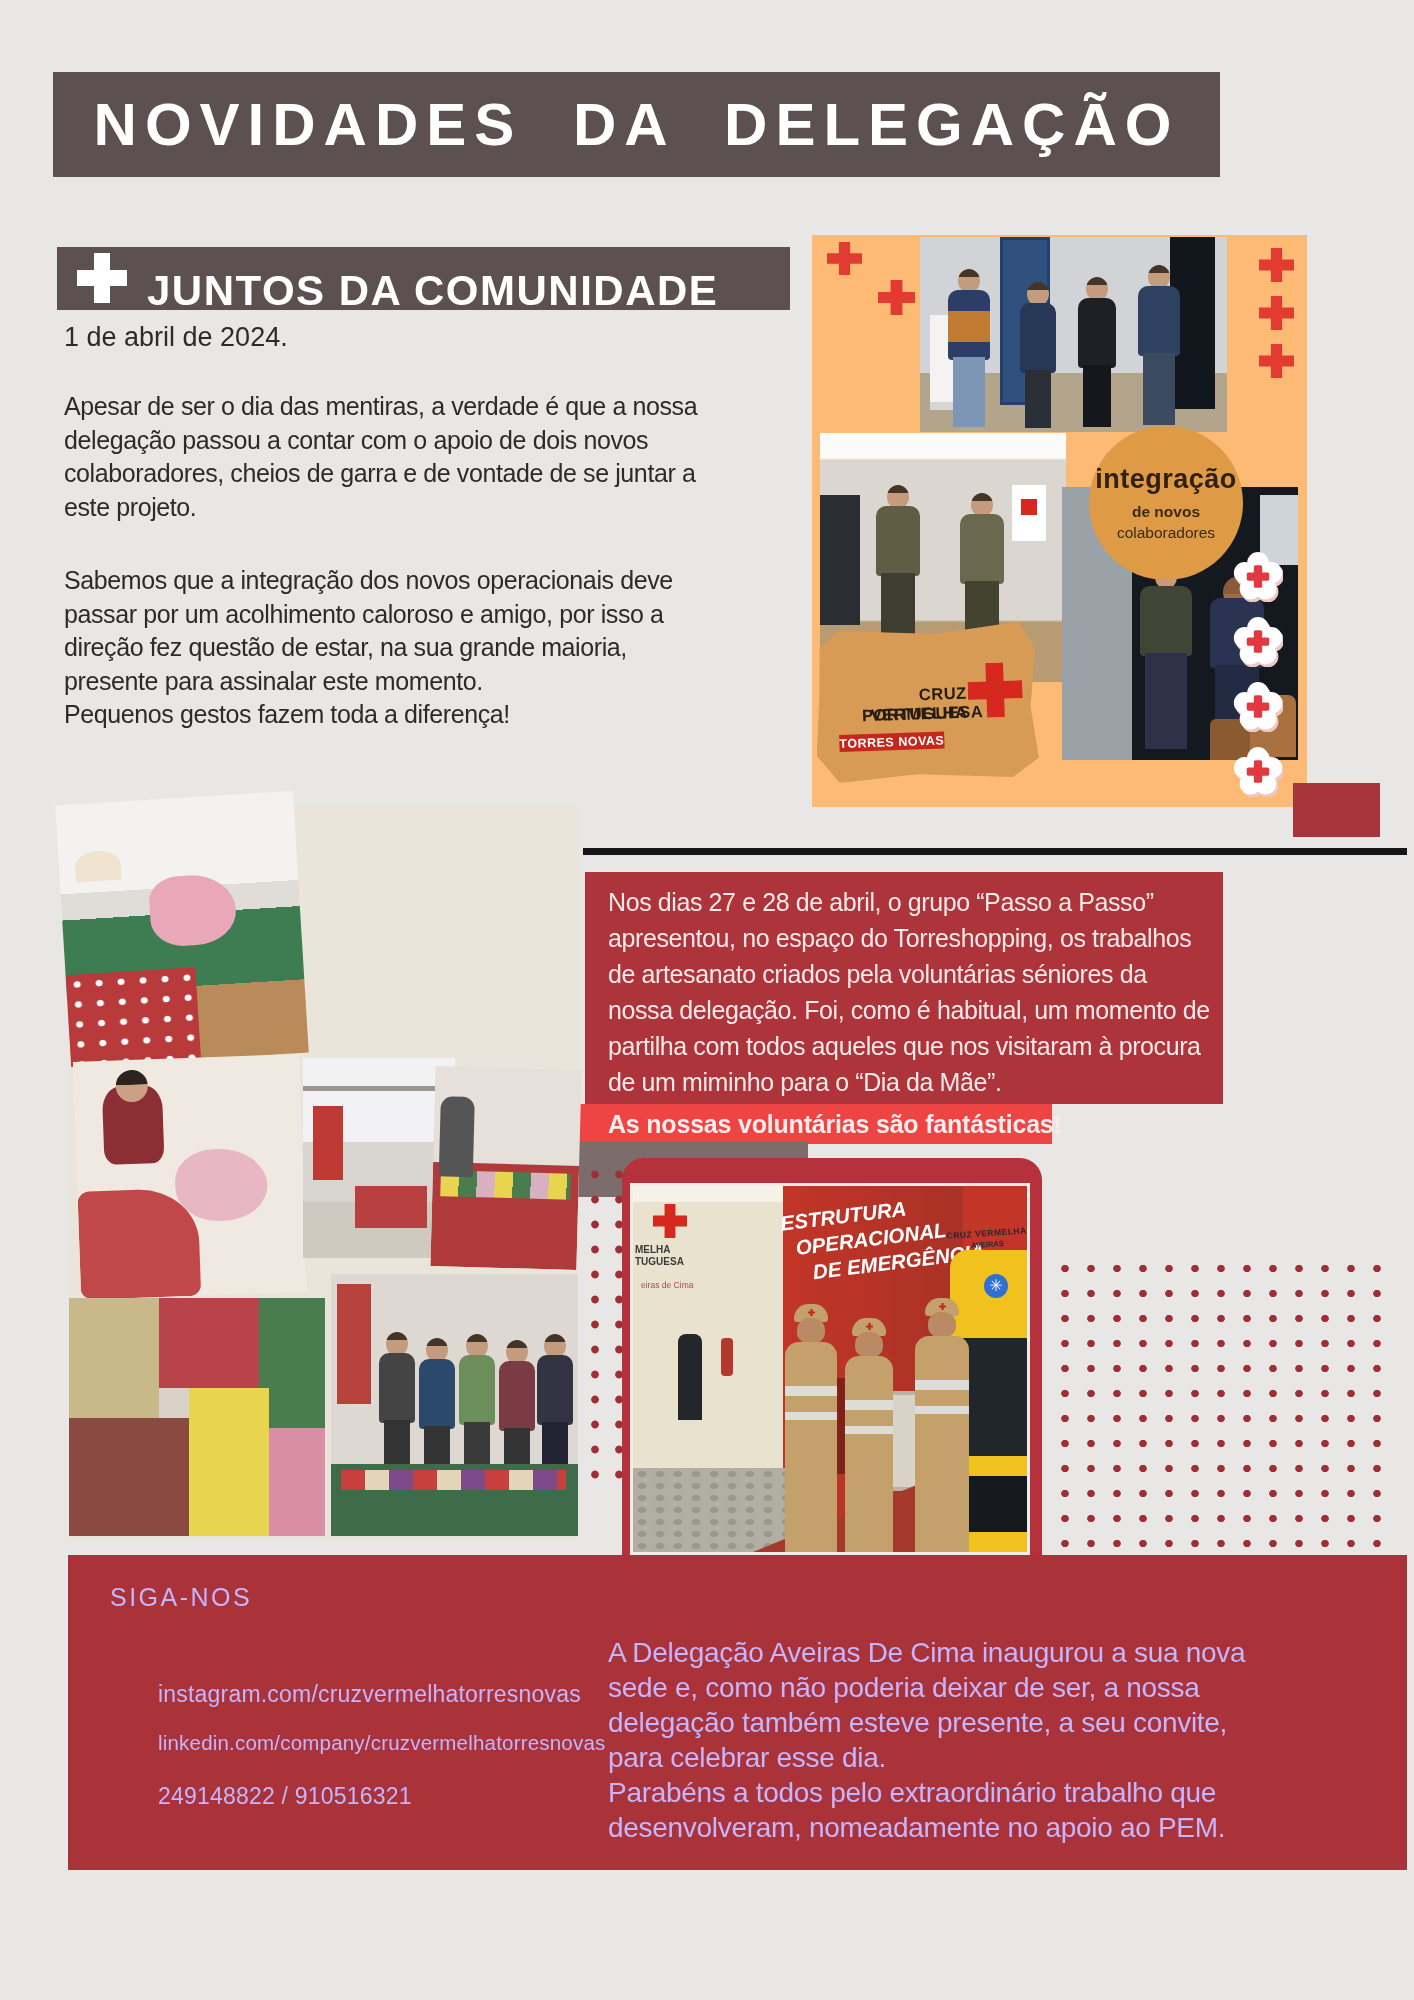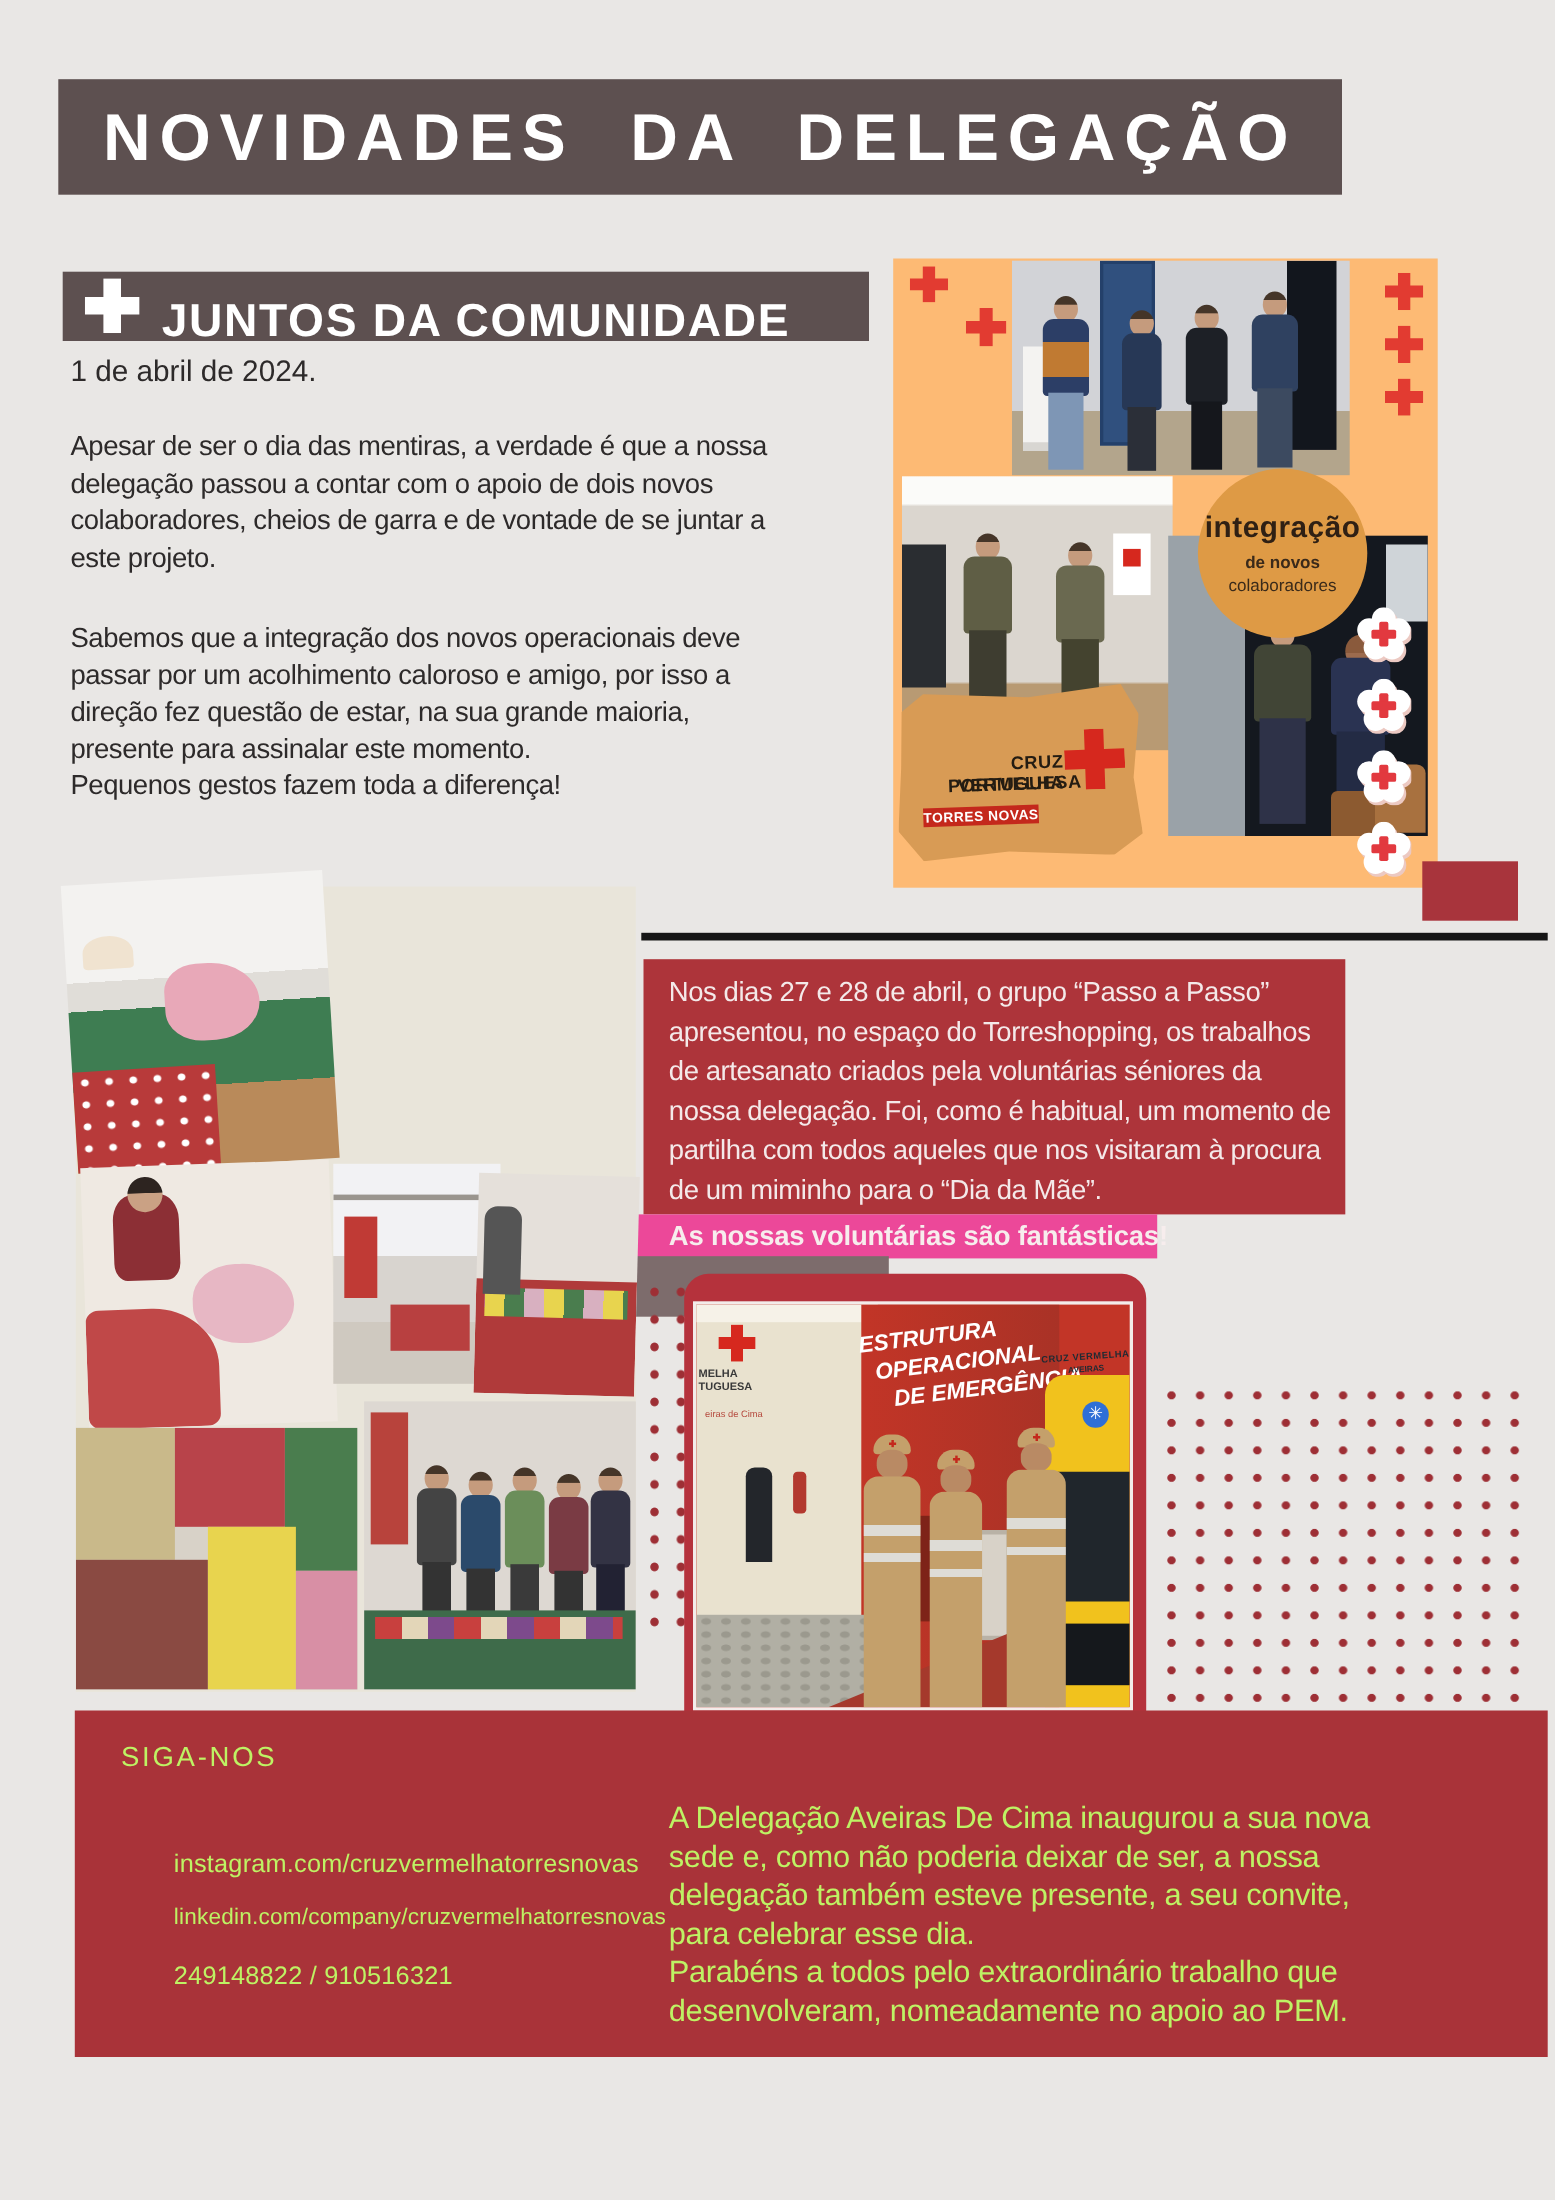--- a/index.html
+++ b/index.html
@@ -71,21 +71,21 @@
   .cvp-logo .tag{position:absolute;left:23px;top:107px;width:105px;height:17px;background:#c4281c;color:#fff;
     font-size:12.5px;font-weight:bold;display:flex;align-items:center;justify-content:center;letter-spacing:.5px}
 
   .red-square{left:1293px;top:783px;width:87px;height:54px;background:#a8343c}
   .divider{left:583px;top:848px;width:824px;height:7px;background:#161616}
 
   
   .redbox{left:585px;top:872px;width:638px;height:232px;background:#ad343a}
   .redbox-text{position:absolute;left:23px;top:12px;width:690px;color:#f4e9e9;font-size:25px;
     letter-spacing:-0.4px;line-height:36px;white-space:pre-line}
-  .redbox-strip{left:578px;top:1104px;width:474px;height:40px;background:#ec4899;display:flex;align-items:center}
+  .redbox-strip{left:578px;top:1104px;width:474px;height:40px;background:#ef4444;display:flex;align-items:center}
   .redbox-strip b{margin-left:30px;color:#f7eded;font-size:25px;letter-spacing:-0.2px;white-space:nowrap}
   .brown-rect{left:578px;top:1142px;width:230px;height:55px;background:#7d6c6c}
 
   
   .collage{left:69px;top:806px;width:509px;height:732px;background:#e9e5da}
   .fair-text{position:absolute;left:231px;top:46px;white-space:nowrap}
   .fair-text .f1,.fair-text .f2{font-size:38px;font-weight:bold;color:#d2553c;letter-spacing:2px;line-height:43px}
   .fair-text .f3{font-size:32px;font-weight:bold;color:#c23f33;transform:scaleX(.62);transform-origin:left;line-height:40px;margin-top:6px}
   .fair-text .f4{font-size:24px;font-weight:bold;color:#7d8671;letter-spacing:1px;margin-top:6px}
   .phA{left:-6px;top:-8px;width:238px;height:262px;transform:rotate(-3.5deg);
@@ -154,21 +154,21 @@
   .epi .cap{position:absolute;left:50%;transform:translateX(-50%);top:0;width:34px;height:18px;background:#c4a06b;border-radius:16px 16px 4px 4px}
   .epi .cap i{position:absolute;left:14px;top:5px;width:7px;height:7px;background:#c4281c;clip-path:polygon(34% 0,66% 0,66% 34%,100% 34%,100% 66%,66% 66%,66% 100%,34% 100%,34% 66%,0 66%,0 34%,34% 34%)}
   .epi .face{position:absolute;left:50%;transform:translateX(-50%);top:14px;width:28px;height:26px;border-radius:45%;background:#b98a64}
   .epi .suit{position:absolute;left:0;right:0;top:38px;bottom:0;background:#c4a06b;border-radius:14px 14px 0 0;
     background-image:linear-gradient(transparent 0 44px,#dedcd6 44px 54px,transparent 54px 70px,#dedcd6 70px 78px,transparent 78px)}
 
   .base-bar{left:545px;top:1588px;width:574px;height:26px;background:linear-gradient(#ececec,#c7c7c7);border-radius:5px 5px 16px 16px}
   .base-notch{left:797px;top:1588px;width:70px;height:12px;background:#b3b3b3;border-radius:0 0 12px 12px}
 
   
-  .footer{left:68px;top:1555px;width:1339px;height:315px;background:#a93339;color:#bef264}
+  .footer{left:68px;top:1555px;width:1339px;height:315px;background:#a93339;color:#c4b5fd}
   .follow{position:absolute;left:42px;top:28px;font-size:25px;letter-spacing:2.5px}
   .flink{position:absolute;left:90px;font-size:23px;letter-spacing:.2px}
   .flink.l1{top:78px}.flink.l2{top:126px}.flink.l3{top:176px;font-size:20.5px}.flink.l4{top:228px}
   .fmsg{position:absolute;left:540px;top:80px;width:800px;font-size:28px;letter-spacing:-0.3px;line-height:35px;white-space:pre-line}
 </style>
 </head>
 <body>
 
 <svg width="0" height="0" style="position:absolute">
   <defs>

